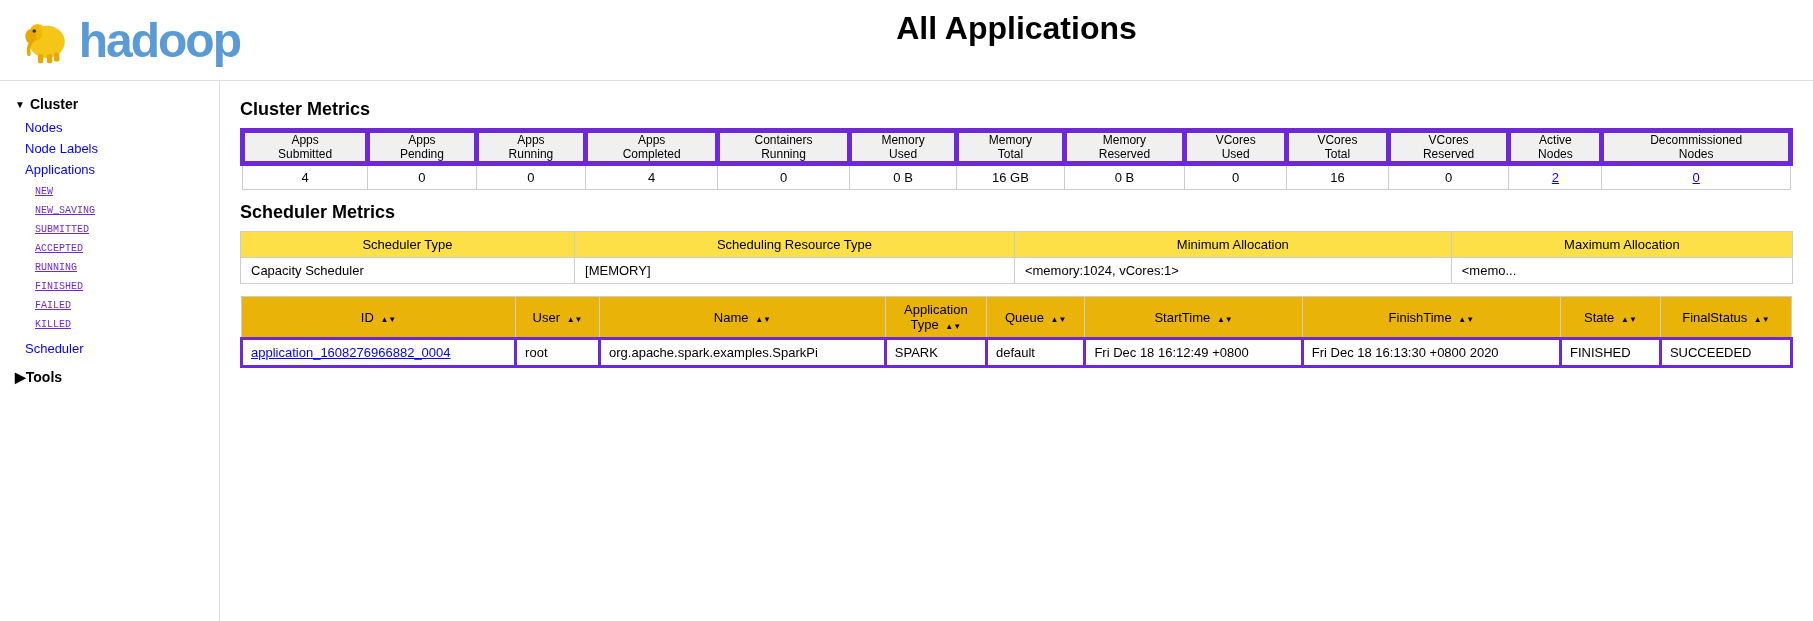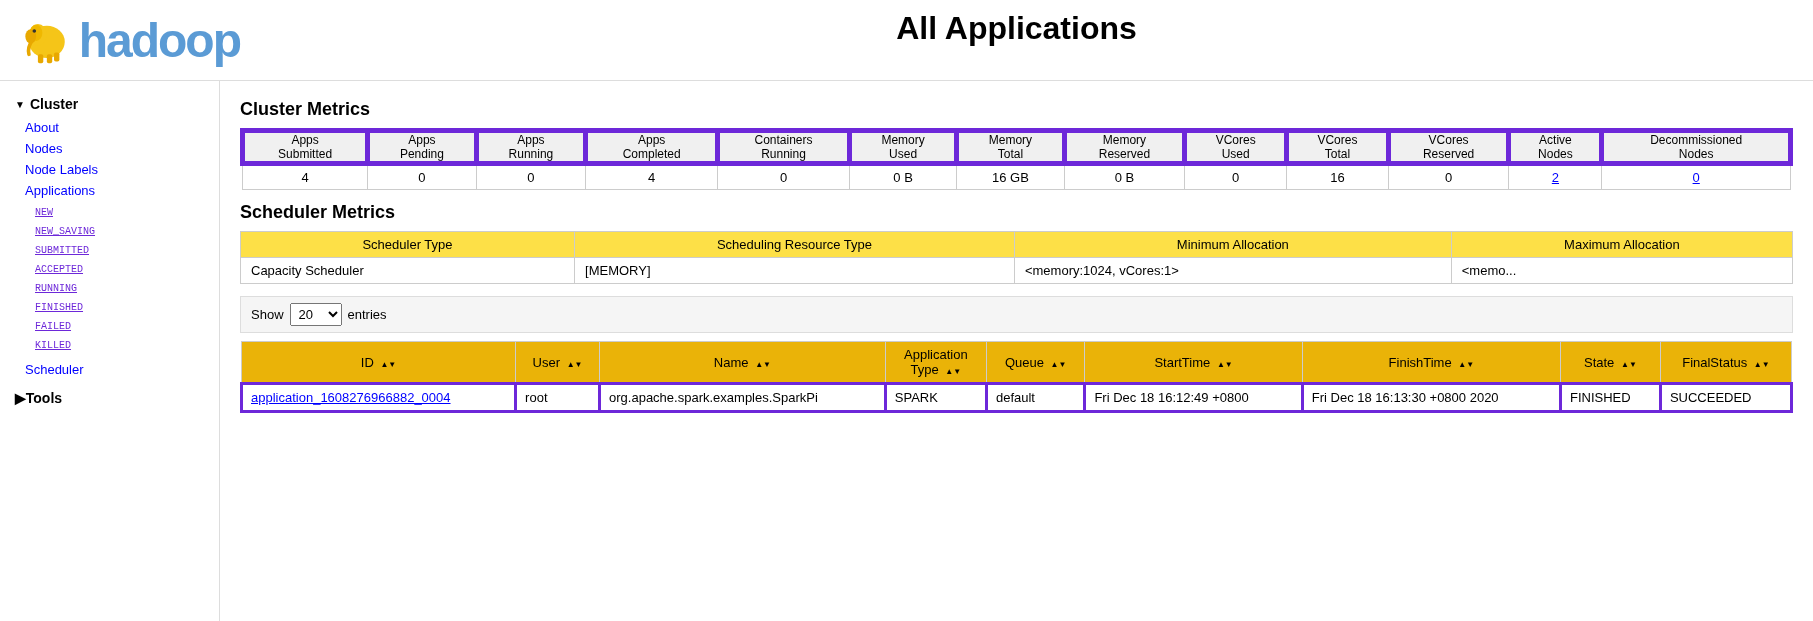--- a/index.html
+++ b/index.html
@@ -79,23 +79,20 @@
   <div class="page-title">All Applications</div>
 </div>
 
 <div class="main-layout">
 
   <div class="sidebar">
     <div class="sidebar-section">
       <div class="sidebar-section-title">
         <span class="arrow">▼</span>
         <span>Cluster</span>
-      </div>
-      <div class="sidebar-item">
-        <a href="#">About</a>
       </div>
       <div class="sidebar-item">
         <a href="#">Nodes</a>
       </div>
       <div class="sidebar-item">
         <a href="#">Node Labels</a>
       </div>
       <div class="sidebar-item">
         <a href="#">Applications</a>
       </div>
@@ -186,31 +183,20 @@
       <tbody>
         <tr>
           <td>Capacity Scheduler</td>
           <td>[MEMORY]</td>
           <td>&lt;memory:1024, vCores:1&gt;</td>
           <td>&lt;memo...</td>
         </tr>
       </tbody>
     </table>
 
-    <div class="show-entries">
-      <span>Show</span>
-      <select>
-        <option>10</option>
-        <option selected="">20</option>
-        <option>25</option>
-        <option>50</option>
-        <option>100</option>
-      </select>
-      <span>entries</span>
-    </div>
 
     <table class="apps-table">
       <thead>
         <tr>
           <th>ID <span class="sort-arrows">▲▼</span></th>
           <th>User <span class="sort-arrows">▲▼</span></th>
           <th>Name <span class="sort-arrows">▲▼</span></th>
           <th>Application<br>Type <span class="sort-arrows">▲▼</span></th>
           <th>Queue <span class="sort-arrows">▲▼</span></th>
           <th>StartTime <span class="sort-arrows">▲▼</span></th>

